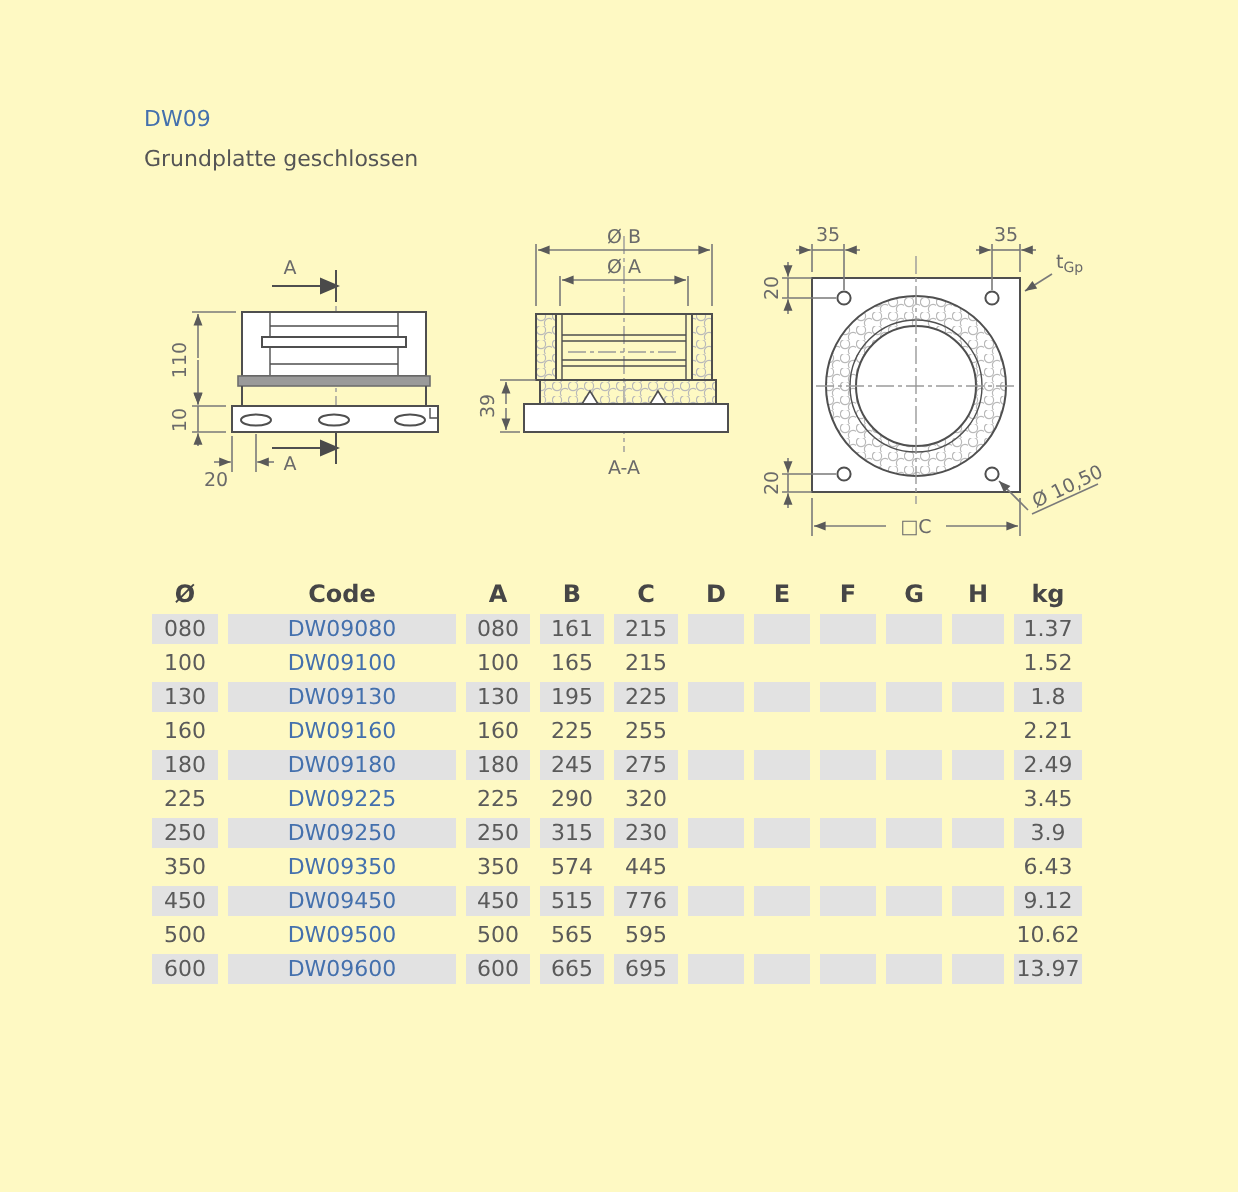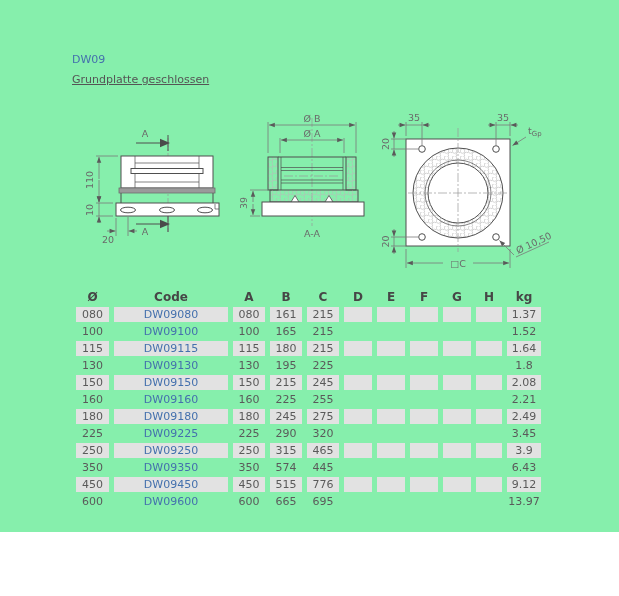--- a/index.html
+++ b/index.html
@@ -1,20 +1,20 @@
 <!DOCTYPE html>
 <html><head>
 <meta charset="utf-8">
 <style>
   html,body{margin:0;padding:0;background:#fff;}
-  .page{position:relative;width:619px;height:532px;background:#86efac;overflow:hidden;
+  .page{position:relative;width:619px;height:596px;background:#fef9c3;overflow:hidden;
         font-family:"DejaVu Sans","Liberation Sans",sans-serif;}
   .title-block{position:absolute;left:72px;top:50px;line-height:20px;font-size:11px;}
   .title-block .code{color:#4470ad;}
-  .title-block .name{color:#555555;text-decoration:underline;}
+  .title-block .name{color:#555555;}
   svg.drawing{position:absolute;left:60px;top:100px;}
   svg text{font-family:"DejaVu Sans","Liberation Sans",sans-serif;fill:#6a6a6a;font-size:9.5px;}
   .ln{stroke:#4f4f4f;fill:none;stroke-width:1;}
   .thin{stroke:#4f4f4f;fill:none;stroke-width:.7;}
   .fw{fill:#ffffff;stroke:#4f4f4f;stroke-width:1;}
   .hc{fill:url(#hc);stroke:#4f4f4f;stroke-width:1;}
   .dim{stroke:#7a7a7a;stroke-width:.8;fill:none;}
   .cl{stroke:#9a9a9a;stroke-width:.7;fill:none;stroke-dasharray:9 2 2 2;}
   table.spec{position:absolute;left:71px;top:287px;border-collapse:separate;
              border-spacing:5px 2px;table-layout:fixed;width:475px;font-size:11px;}
@@ -215,59 +215,33 @@
           <td class="col-b">165</td>
           <td class="col-c">215</td>
           <td class="col-d"></td>
           <td class="col-e"></td>
           <td class="col-f"></td>
           <td class="col-g"></td>
           <td class="col-h"></td>
           <td class="col-kg">1.52</td>
         </tr>
         <tr>
-          <td class="col-diameter">115</td>
-          <td class="col-code"><a href="#">DW09115</a></td>
-          <td class="col-a">115</td>
-          <td class="col-b">180</td>
-          <td class="col-c">215</td>
-          <td class="col-d"></td>
-          <td class="col-e"></td>
-          <td class="col-f"></td>
-          <td class="col-g"></td>
-          <td class="col-h"></td>
-          <td class="col-kg">1.64</td>
-        </tr>
-        <tr>
           <td class="col-diameter">130</td>
           <td class="col-code"><a href="#">DW09130</a></td>
           <td class="col-a">130</td>
           <td class="col-b">195</td>
           <td class="col-c">225</td>
           <td class="col-d"></td>
           <td class="col-e"></td>
           <td class="col-f"></td>
           <td class="col-g"></td>
           <td class="col-h"></td>
           <td class="col-kg">1.8</td>
         </tr>
         <tr>
-          <td class="col-diameter">150</td>
-          <td class="col-code"><a href="#">DW09150</a></td>
-          <td class="col-a">150</td>
-          <td class="col-b">215</td>
-          <td class="col-c">245</td>
-          <td class="col-d"></td>
-          <td class="col-e"></td>
-          <td class="col-f"></td>
-          <td class="col-g"></td>
-          <td class="col-h"></td>
-          <td class="col-kg">2.08</td>
-        </tr>
-        <tr>
           <td class="col-diameter">160</td>
           <td class="col-code"><a href="#">DW09160</a></td>
           <td class="col-a">160</td>
           <td class="col-b">225</td>
           <td class="col-c">255</td>
           <td class="col-d"></td>
           <td class="col-e"></td>
           <td class="col-f"></td>
           <td class="col-g"></td>
           <td class="col-h"></td>
@@ -297,21 +271,21 @@
           <td class="col-f"></td>
           <td class="col-g"></td>
           <td class="col-h"></td>
           <td class="col-kg">3.45</td>
         </tr>
         <tr>
           <td class="col-diameter">250</td>
           <td class="col-code"><a href="#">DW09250</a></td>
           <td class="col-a">250</td>
           <td class="col-b">315</td>
-          <td class="col-c">465</td>
+          <td class="col-c">230</td>
           <td class="col-d"></td>
           <td class="col-e"></td>
           <td class="col-f"></td>
           <td class="col-g"></td>
           <td class="col-h"></td>
           <td class="col-kg">3.9</td>
         </tr>
         <tr>
           <td class="col-diameter">350</td>
           <td class="col-code"><a href="#">DW09350</a></td>
@@ -332,20 +306,33 @@
           <td class="col-b">515</td>
           <td class="col-c">776</td>
           <td class="col-d"></td>
           <td class="col-e"></td>
           <td class="col-f"></td>
           <td class="col-g"></td>
           <td class="col-h"></td>
           <td class="col-kg">9.12</td>
         </tr>
         <tr>
+          <td class="col-diameter">500</td>
+          <td class="col-code"><a href="#">DW09500</a></td>
+          <td class="col-a">500</td>
+          <td class="col-b">565</td>
+          <td class="col-c">595</td>
+          <td class="col-d"></td>
+          <td class="col-e"></td>
+          <td class="col-f"></td>
+          <td class="col-g"></td>
+          <td class="col-h"></td>
+          <td class="col-kg">10.62</td>
+        </tr>
+        <tr>
           <td class="col-diameter">600</td>
           <td class="col-code"><a href="#">DW09600</a></td>
           <td class="col-a">600</td>
           <td class="col-b">665</td>
           <td class="col-c">695</td>
           <td class="col-d"></td>
           <td class="col-e"></td>
           <td class="col-f"></td>
           <td class="col-g"></td>
           <td class="col-h"></td>

